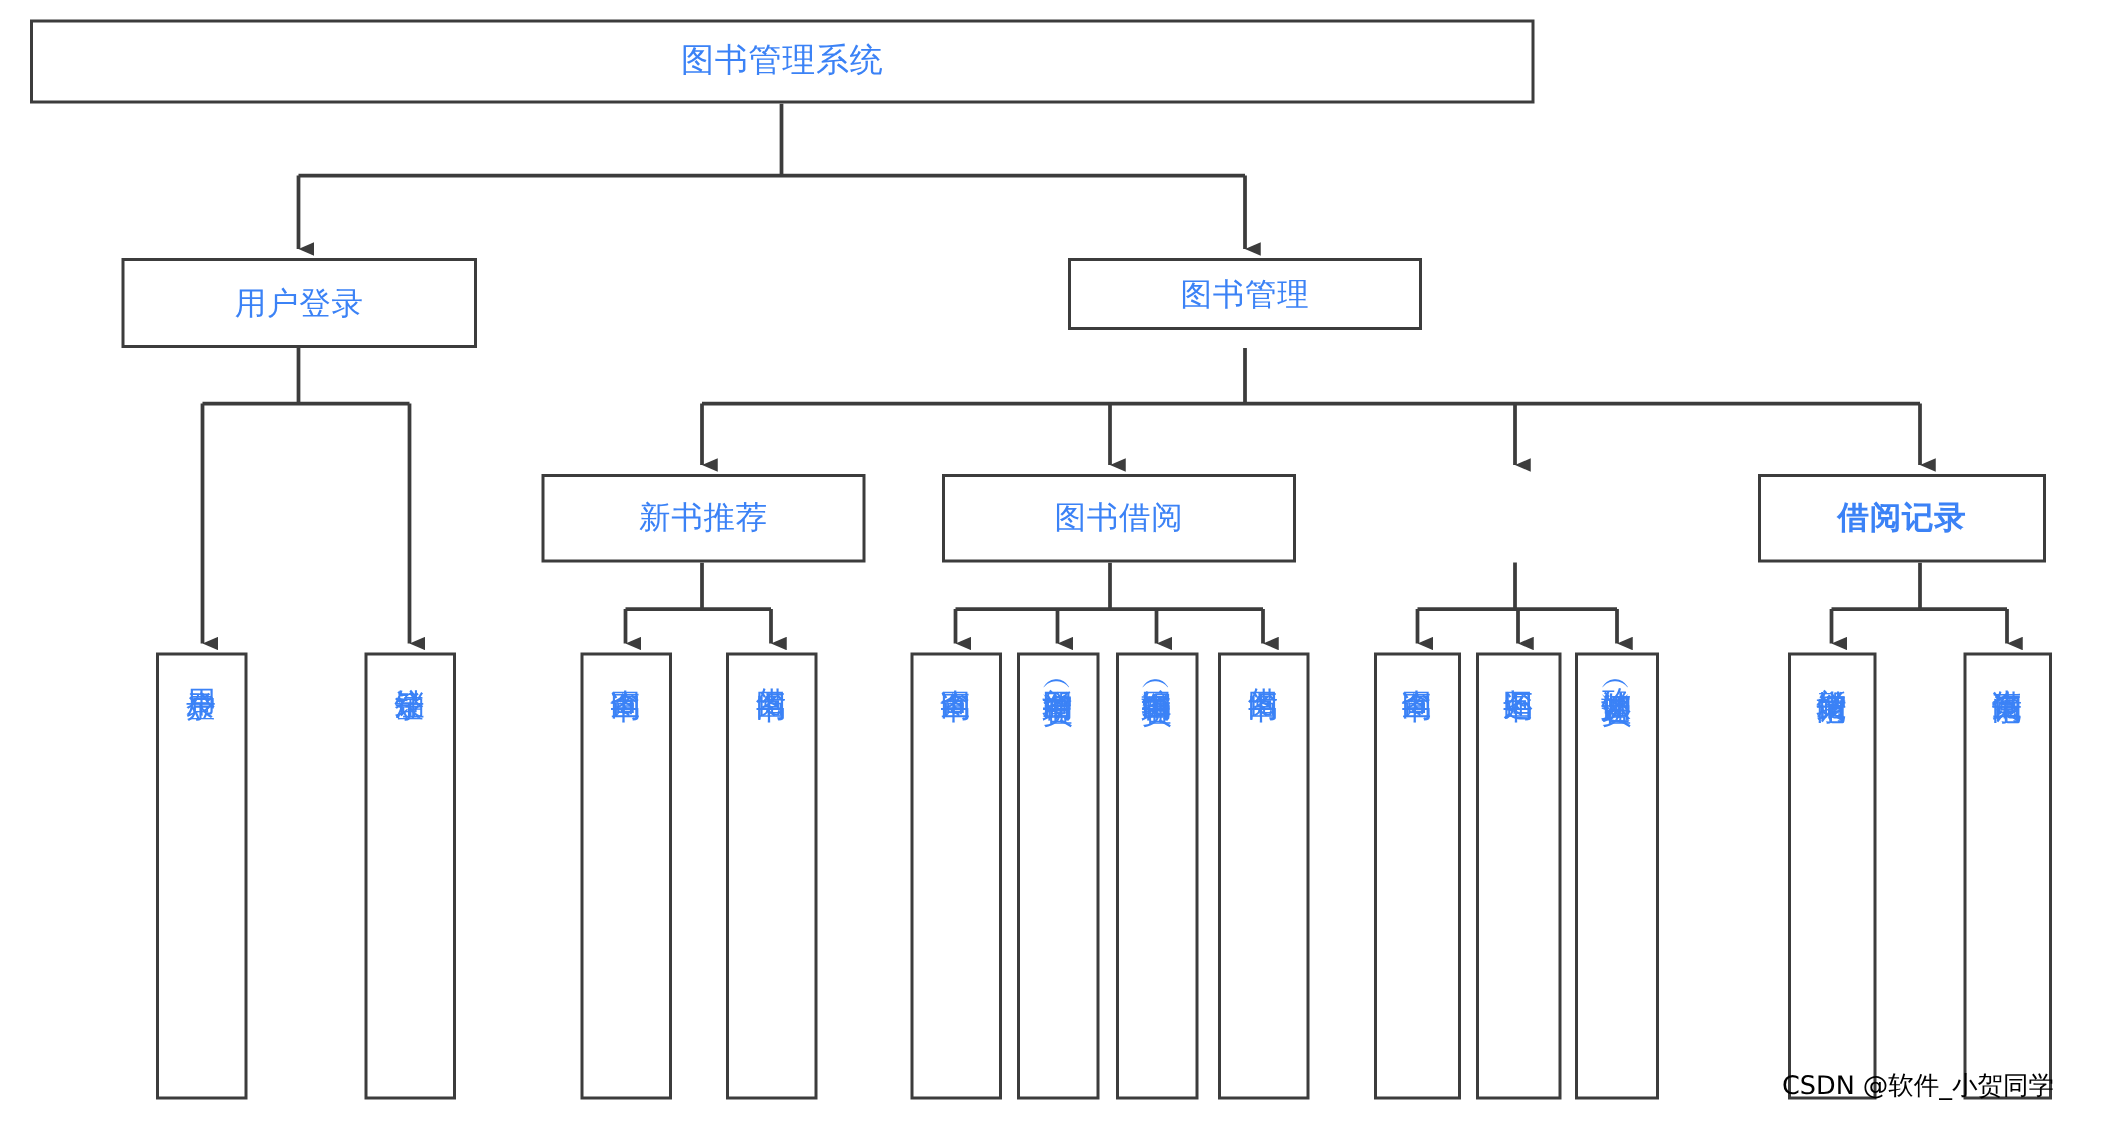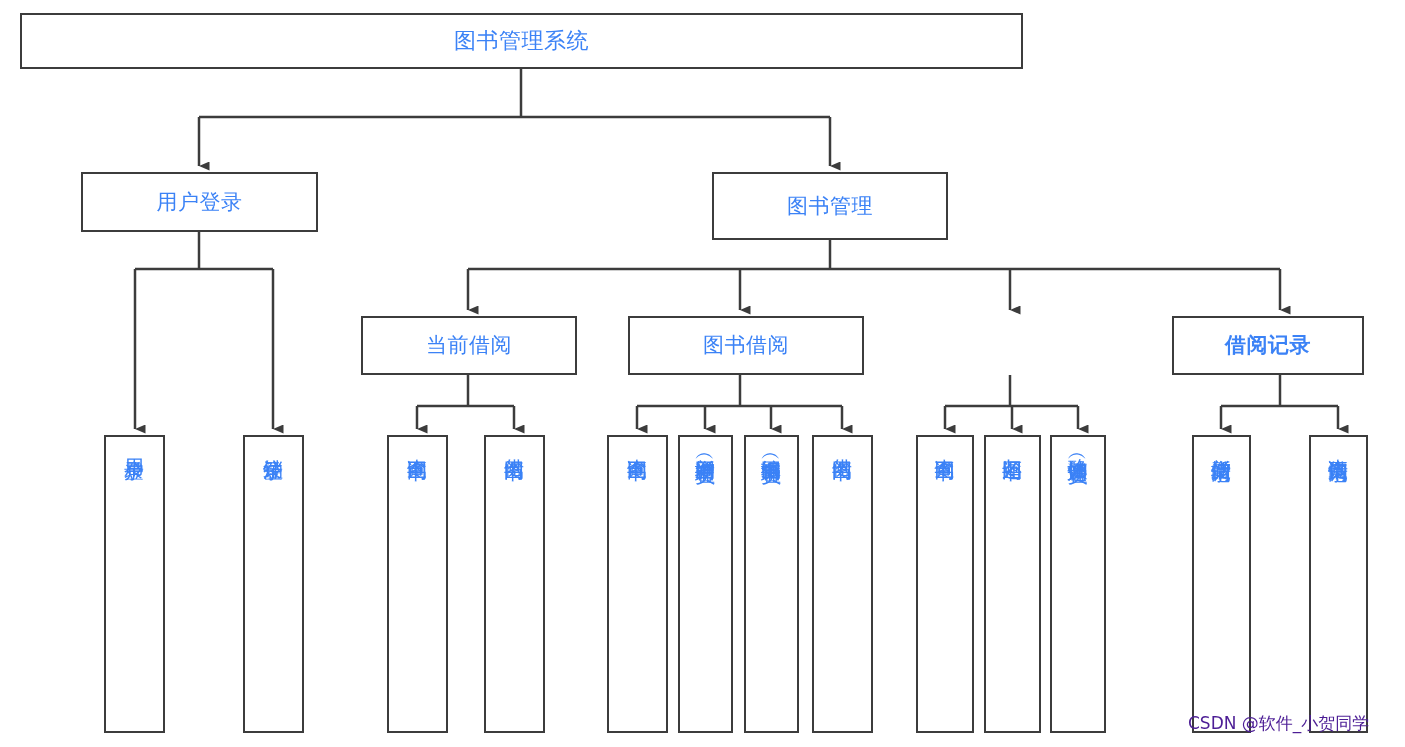--- a/index.html
+++ b/index.html
@@ -64,21 +64,21 @@
     white-space: nowrap;
   }
   .node.v.tall .label {
     font-size: 20px;
   }
   #watermark {
     position: absolute;
     left: 1188px;
     top: 712px;
     font-size: 17px;
-    color: #4c1d95;
+    color: #000000;
     white-space: nowrap;
     font-family: "DejaVu Sans", "Liberation Sans", sans-serif;
   }
 </style>
 </head>
 <body>
 
 <div id="canvas">
 
   <svg class="edges" viewBox="0 0 1405 747" xmlns="http://www.w3.org/2000/svg">
@@ -132,26 +132,26 @@
     </g>
   </svg>
 
   <div class="node h root" style="left:20px; top:13px; width:1003px; height:56px;">
     <span class="label">图书管理系统</span>
   </div>
 
   <div class="node h" style="left:81px; top:172px; width:237px; height:60px;">
     <span class="label">用户登录</span>
   </div>
-  <div class="node h" style="left:712px; top:172px; width:236px; height:68px;justify-content:center;">
+  <div class="node h" style="left:712px; top:172px; width:236px; height:48px;justify-content:center;">
     <span class="label">图书管理</span>
   </div>
 
   <div class="node h" style="left:361px; top:316px; width:216px; height:59px;">
-    <span class="label">当前借阅</span>
+    <span class="label">新书推荐</span>
   </div>
   <div class="node h" style="left:628px; top:316px; width:236px; height:59px;">
     <span class="label">图书借阅</span>
   </div>
   <div class="node h" style="left:1172px; top:316px; width:192px; height:59px;font-weight:bold;">
     <span class="label">借阅记录</span>
   </div>
 
   <div class="node v" style="left:104px; top:435px; width:61px; height:298px;">
     <span class="label">用户登录</span>

